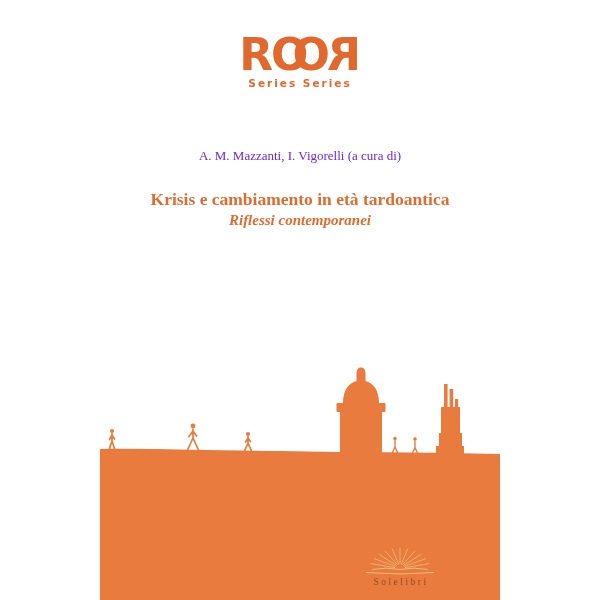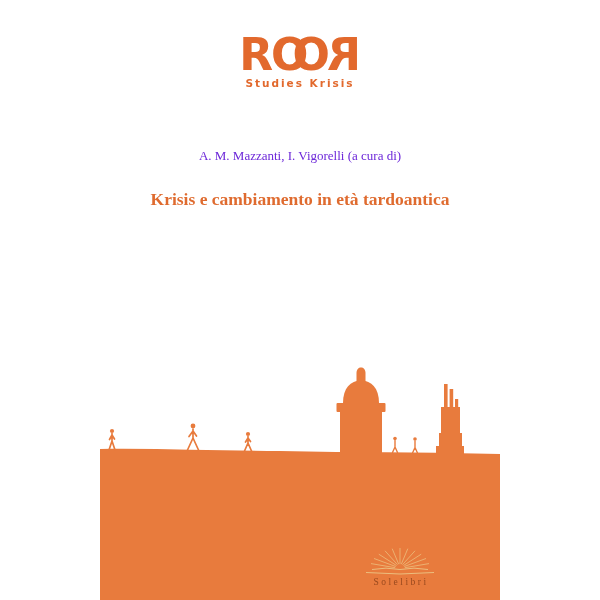--- a/index.html
+++ b/index.html
@@ -83,24 +83,25 @@
   }
 </style>
 </head>
 <body>
 
 <div class="canvas">
 
   <div class="roor-logo">
     <span>R</span><span class="o1">O</span><span class="o2">O</span><span class="flip">R</span>
   </div>
-  <div class="series-line">Studies Krisis</div>
+  <div class="series-line">Series Series</div>
 
   <div class="authors">A. M. Mazzanti, I. Vigorelli (a cura di)</div>
   <div class="title">Krisis e cambiamento in età tardoantica</div>
+  <div class="subtitle">Riflessi contemporanei</div>
 
   <svg class="illustration" viewBox="0 0 400 240" xmlns="http://www.w3.org/2000/svg">
 
     <g fill="#E87B3D">
       <path d="M0,89 C30,88.3 60,89.2 90,89.8 C120,90.3 150,90.5 180,91 L236,92 L286,92.3 L336,92.8 L400,94 L400,240 L0,240 Z"></path>
     </g>
 
     <g fill="#E87B3D">
       <rect x="240" y="52" width="42" height="41"></rect>
       <rect x="236.5" y="43" width="49" height="9" rx="1"></rect>

